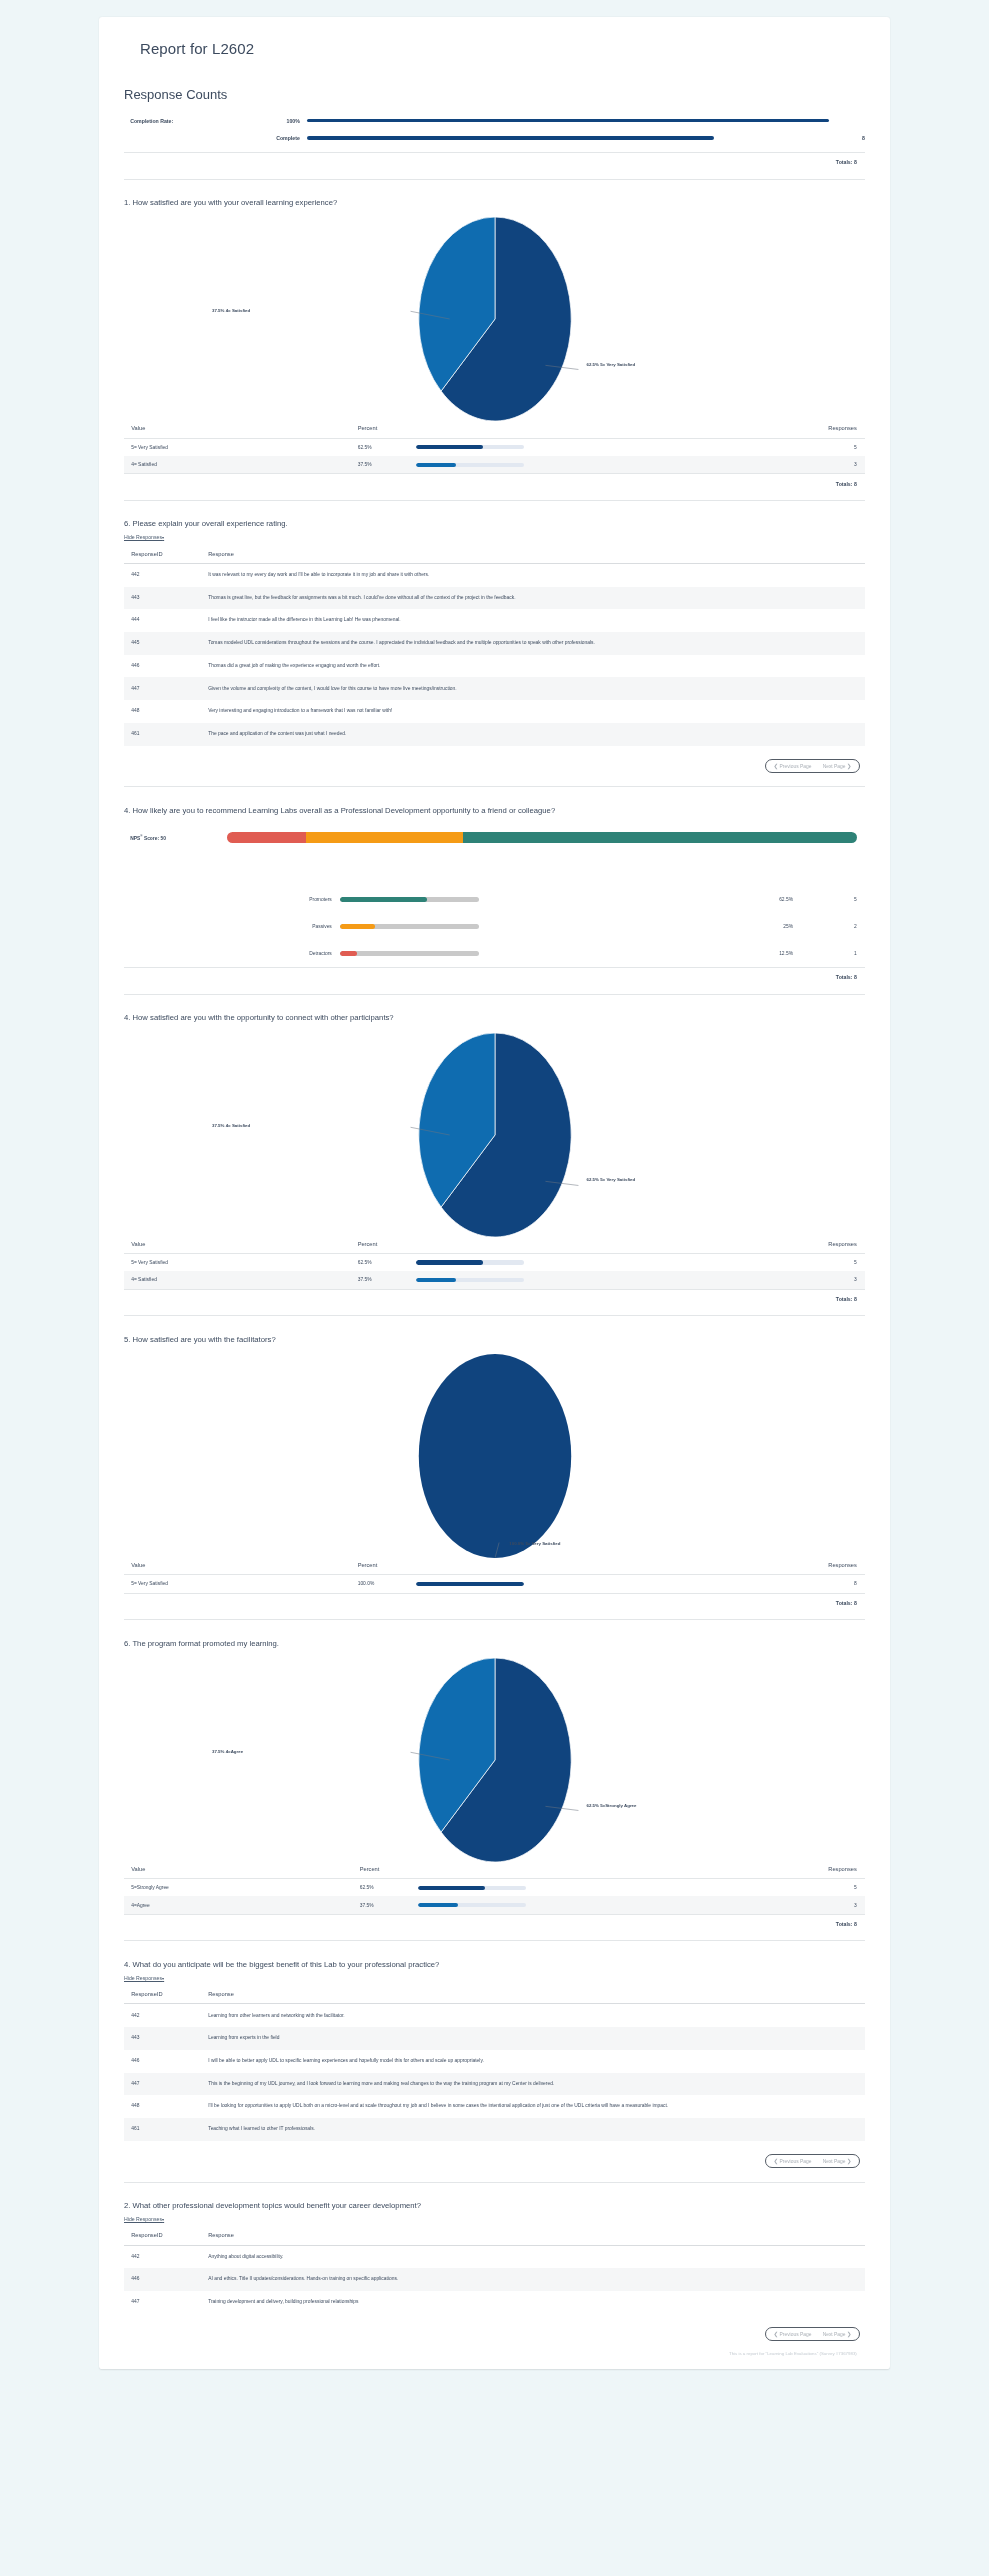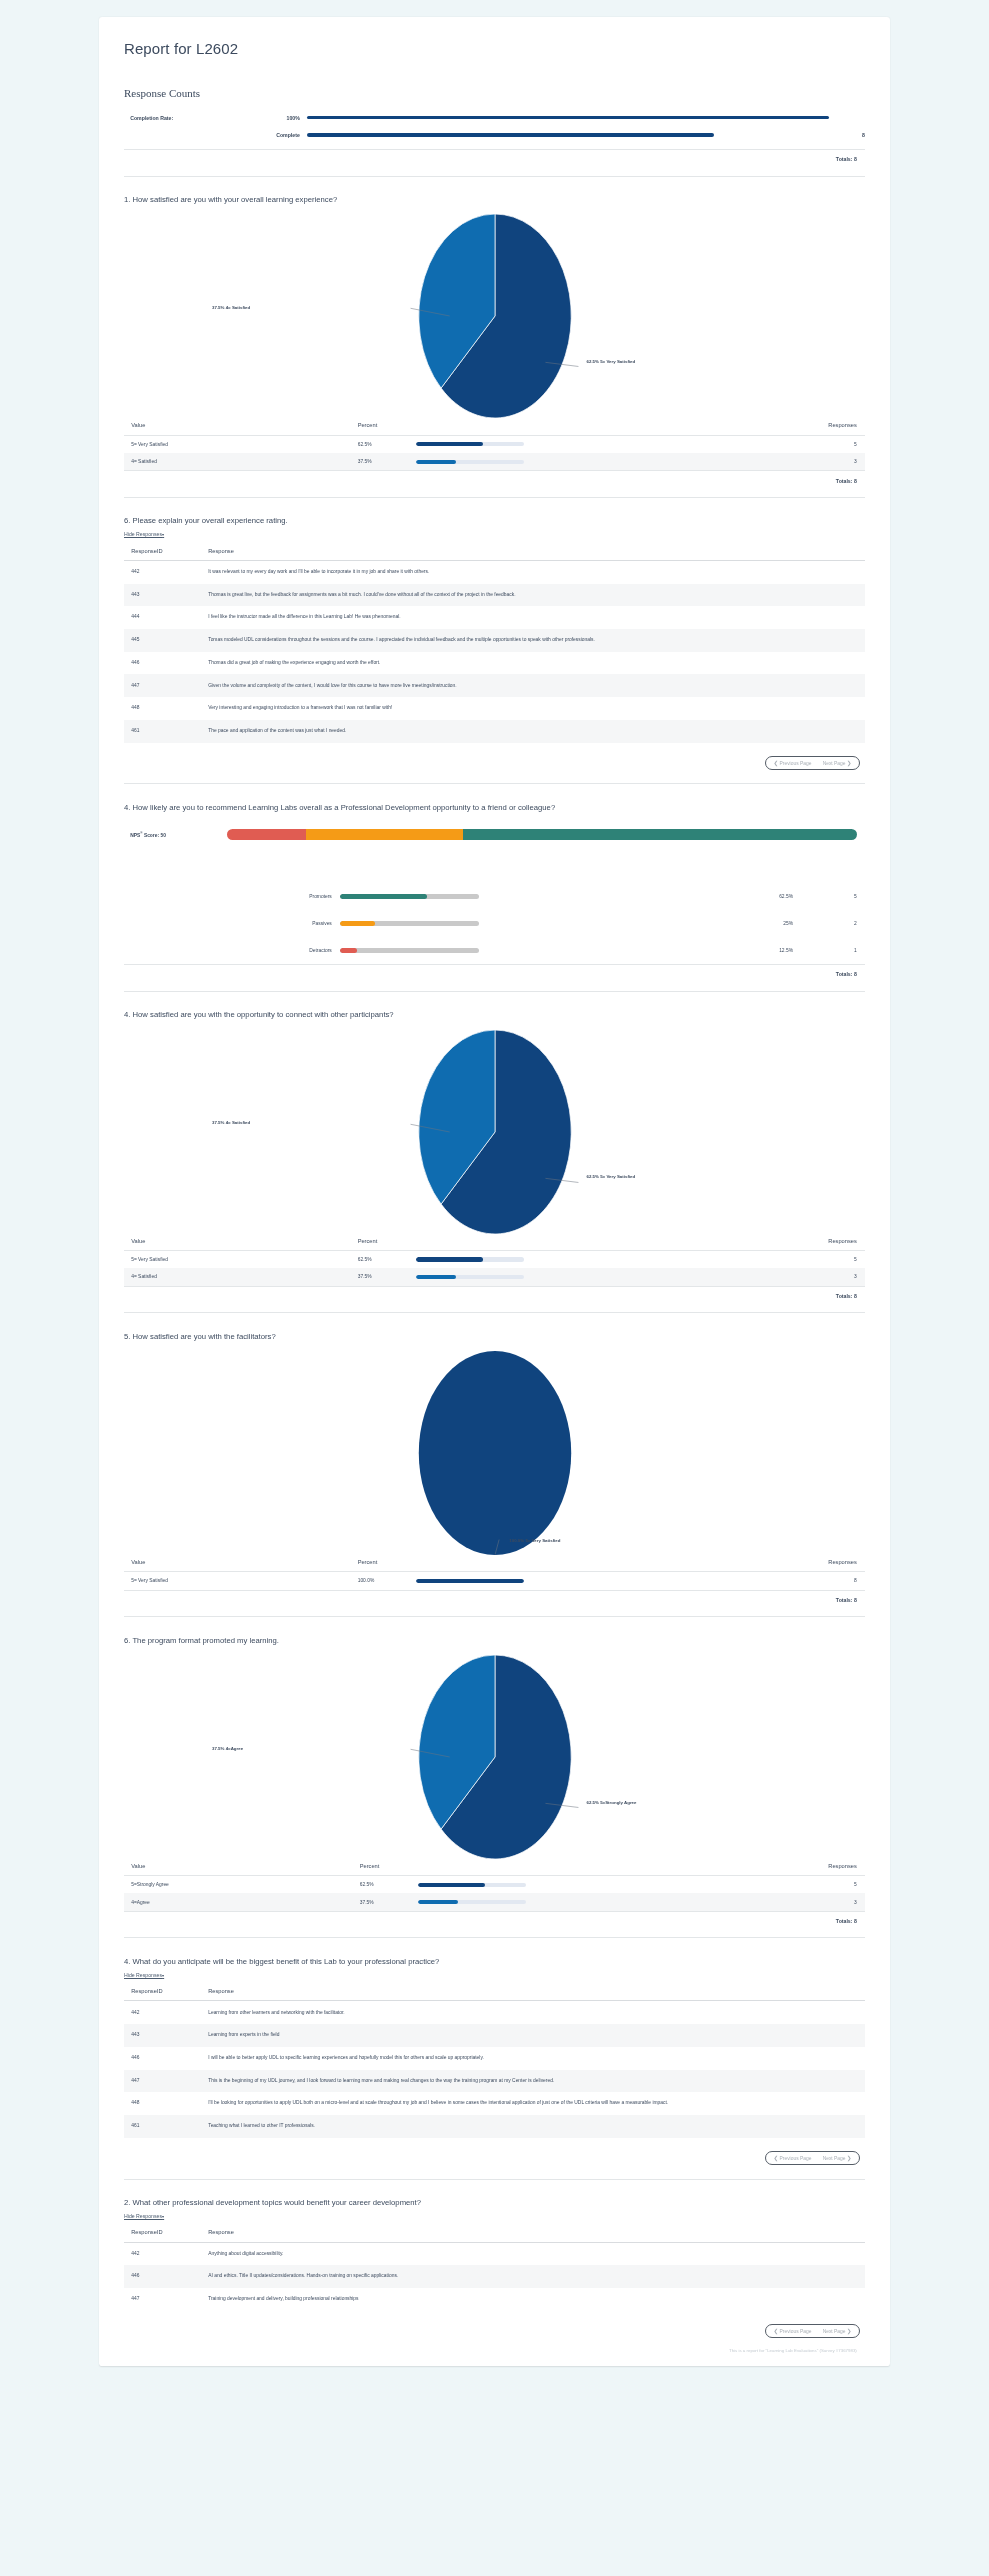--- a/index.html
+++ b/index.html
@@ -21,27 +21,27 @@
     padding:0 0 11.3px 0;
   }
   .inner { padding:0 25px; }
 
   .report-title {
     font-size:15px;
     font-weight:400;
     color:#3c4a5e;
     letter-spacing:0.1px;
     padding:23px 0 0 0;
-    margin:0 0 0 0;
+    margin:0 0 0 16px;
   }
 
   
   .rc-block { margin-top:30px; }
   .rc-heading {
-    font-size:11px; font-weight:400; color:#3c4a5e; margin:0 0 10.3px 0;font-family:Liberation Serif, serif;
+    font-size:13px; font-weight:400; color:#3c4a5e; margin:0 0 10.3px 0;
   }
   .rc-row { display:flex; align-items:center; height:17.5px; }
   .rc-label {
     width:129px; font-size:5.2px; color:#3c4a5e; font-weight:700;
     text-align:left; padding-left:6.2px;
   }
   .rc-value {
     width:54px; font-size:5.2px; color:#3c4a5e; text-align:right;
     padding-right:7.2px; font-weight:700;
   }

